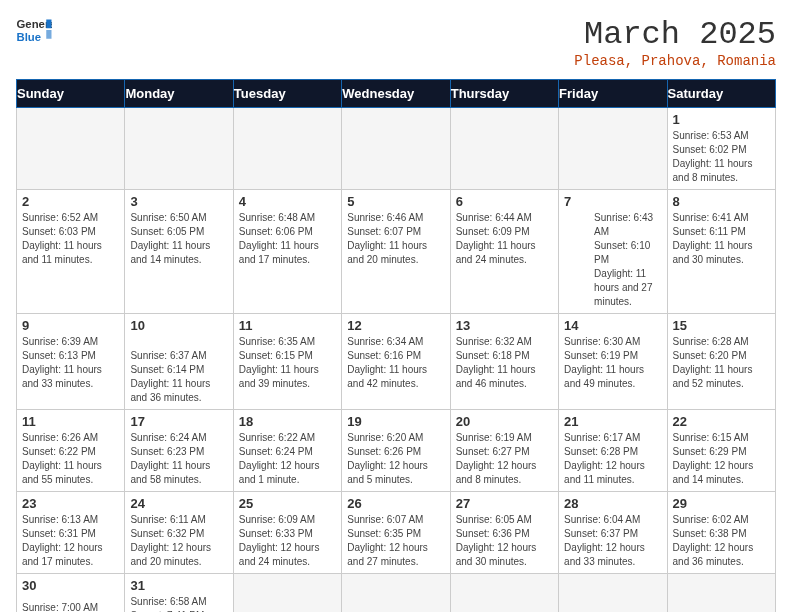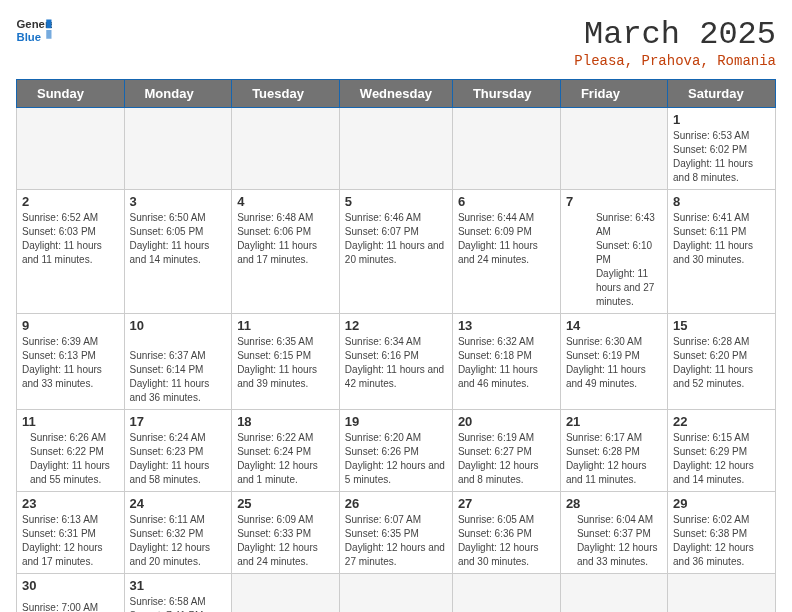--- a/index.html
+++ b/index.html
@@ -37,23 +37,23 @@
     .subtitle {
       font-size: 14px;
       color: #c2410c;
     }
     .calendar {
       width: 100%;
       border-collapse: collapse;
       border: 1px solid #ccc;
     }
     .calendar th {
-      background: #737373;
+      background: #0f172a;
       color: #fff;
-      padding: 6px 20px;
+      padding: 6px 0;
       font-size: 13px;
       font-weight: bold;
       text-align: left;
       border: 1px solid #1565b0;
     }
     .calendar td {
       vertical-align: top;
       border: 1px solid #ccc;
       padding: 4px 5px;
       width: calc(100% / 7);
@@ -210,21 +210,21 @@
         <td>
           <span class="day-number">15</span>
           <div class="day-info" style="white-space: pre-line;">Sunrise: 6:28 AM
 Sunset: 6:20 PM
 Daylight: 11 hours and 52 minutes.</div>
         </td>
       </tr>
       <tr>
         <td>
           <span class="day-number">11</span>
-          <div class="day-info" style="white-space: pre-line; margin-left: 8px;">Sunrise: 6:26 AM
+          <div class="day-info" style="white-space: pre-line;">Sunrise: 6:26 AM
 Sunset: 6:22 PM
 Daylight: 11 hours and 55 minutes.</div>
         </td>
         <td>
           <span class="day-number">17</span>
           <div class="day-info" style="white-space: pre-line;">Sunrise: 6:24 AM
 Sunset: 6:23 PM
 Daylight: 11 hours and 58 minutes.</div>
         </td>
         <td>
@@ -284,21 +284,21 @@
 Daylight: 12 hours and 27 minutes.</div>
         </td>
         <td>
           <span class="day-number">27</span>
           <div class="day-info" style="white-space: pre-line;">Sunrise: 6:05 AM
 Sunset: 6:36 PM
 Daylight: 12 hours and 30 minutes.</div>
         </td>
         <td>
           <span class="day-number">28</span>
-          <div class="day-info" style="white-space: pre-line; margin-left: 11px;">Sunrise: 6:04 AM
+          <div class="day-info" style="white-space: pre-line;">Sunrise: 6:04 AM
 Sunset: 6:37 PM
 Daylight: 12 hours and 33 minutes.</div>
         </td>
         <td>
           <span class="day-number">29</span>
           <div class="day-info" style="white-space: pre-line;">Sunrise: 6:02 AM
 Sunset: 6:38 PM
 Daylight: 12 hours and 36 minutes.</div>
         </td>
       </tr>

